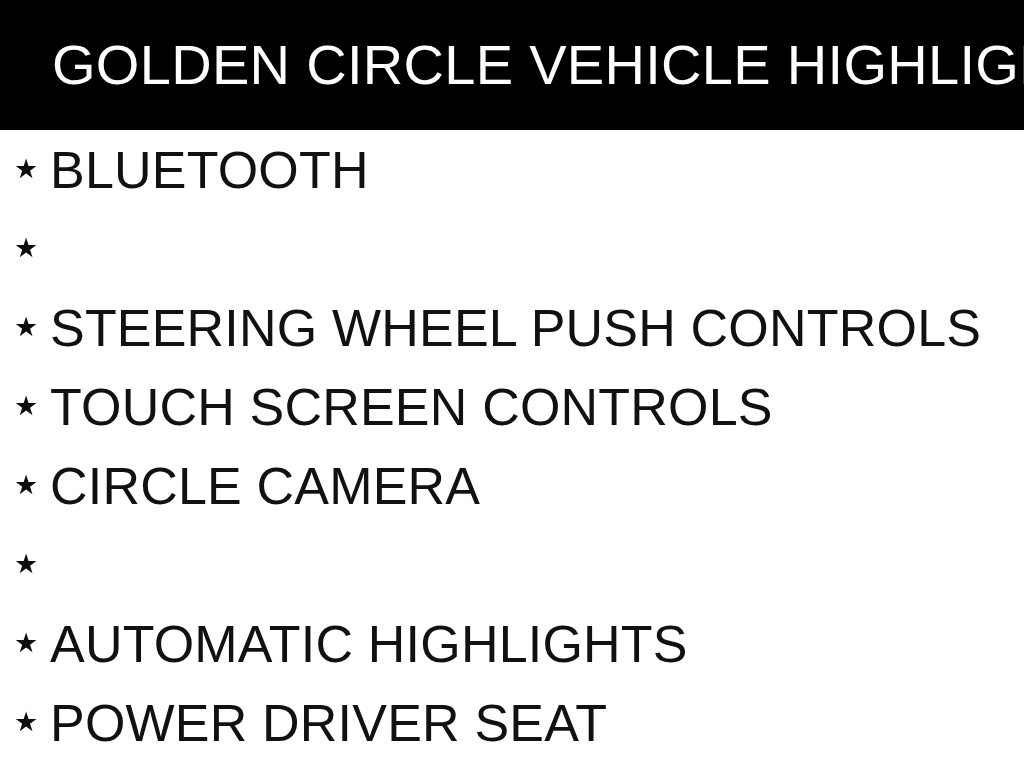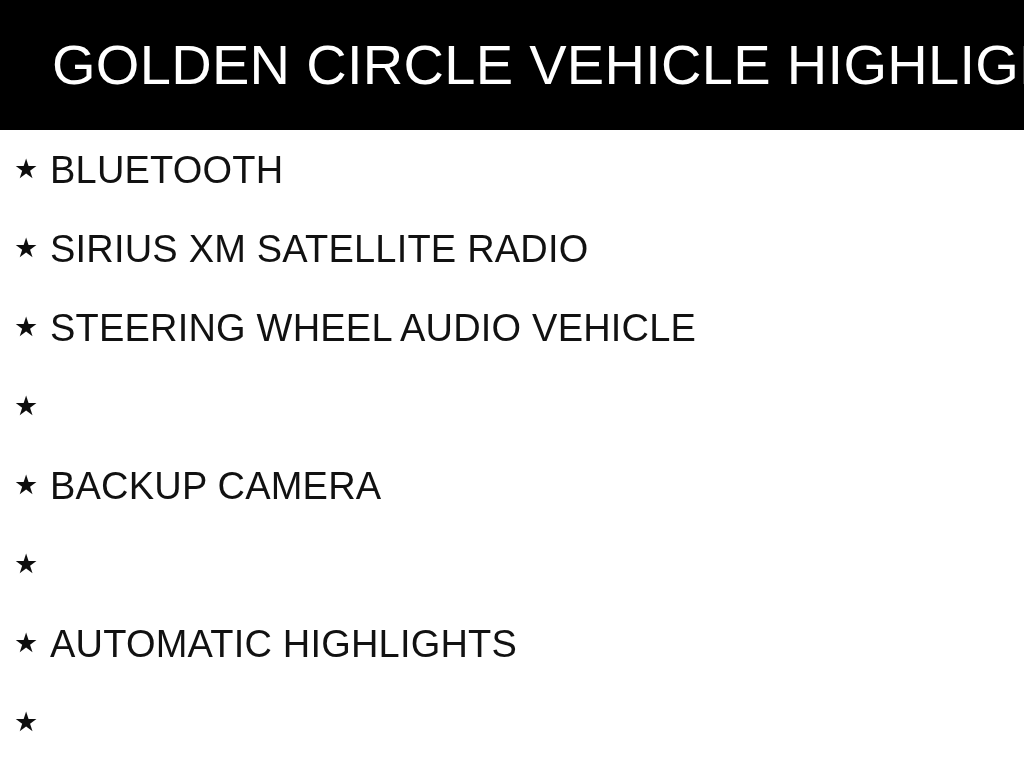--- a/index.html
+++ b/index.html
@@ -80,21 +80,21 @@
     text-align: left;
     position: relative;
     top: -1px;
   }
 
   .feature-label {
     display: inline-block;
     margin-left: 14px;
     color: #111111;
     font-family: "Liberation Sans", sans-serif;
-    font-size: 38px;
+    font-size: 52px;
     font-weight: 400;
     line-height: 1;
     letter-spacing: 0.2px;
     white-space: nowrap;
   }
 </style>
 </head>
 <body>
 
 <div class="slide">
@@ -105,45 +105,46 @@
 
   <ul class="feature-list">
 
     <li class="feature-item">
       <span class="bullet-star">★</span>
       <span class="feature-label">BLUETOOTH</span>
     </li>
 
     <li class="feature-item">
       <span class="bullet-star">★</span>
-      <span class="feature-label">SIRIUS XM SATELLITE RADIO</span>
     </li>
 
     <li class="feature-item">
       <span class="bullet-star">★</span>
-      <span class="feature-label">STEERING WHEEL AUDIO VEHICLE</span>
+      <span class="feature-label">STEERING WHEEL PUSH CONTROLS</span>
     </li>
 
     <li class="feature-item">
       <span class="bullet-star">★</span>
+      <span class="feature-label">TOUCH SCREEN CONTROLS</span>
     </li>
 
     <li class="feature-item">
       <span class="bullet-star">★</span>
-      <span class="feature-label">BACKUP CAMERA</span>
+      <span class="feature-label">CIRCLE CAMERA</span>
     </li>
 
     <li class="feature-item">
       <span class="bullet-star">★</span>
     </li>
 
     <li class="feature-item">
       <span class="bullet-star">★</span>
       <span class="feature-label">AUTOMATIC HIGHLIGHTS</span>
     </li>
 
     <li class="feature-item">
       <span class="bullet-star">★</span>
+      <span class="feature-label">POWER DRIVER SEAT</span>
     </li>
 
   </ul>
 
 </div>
 
 </body></html>

